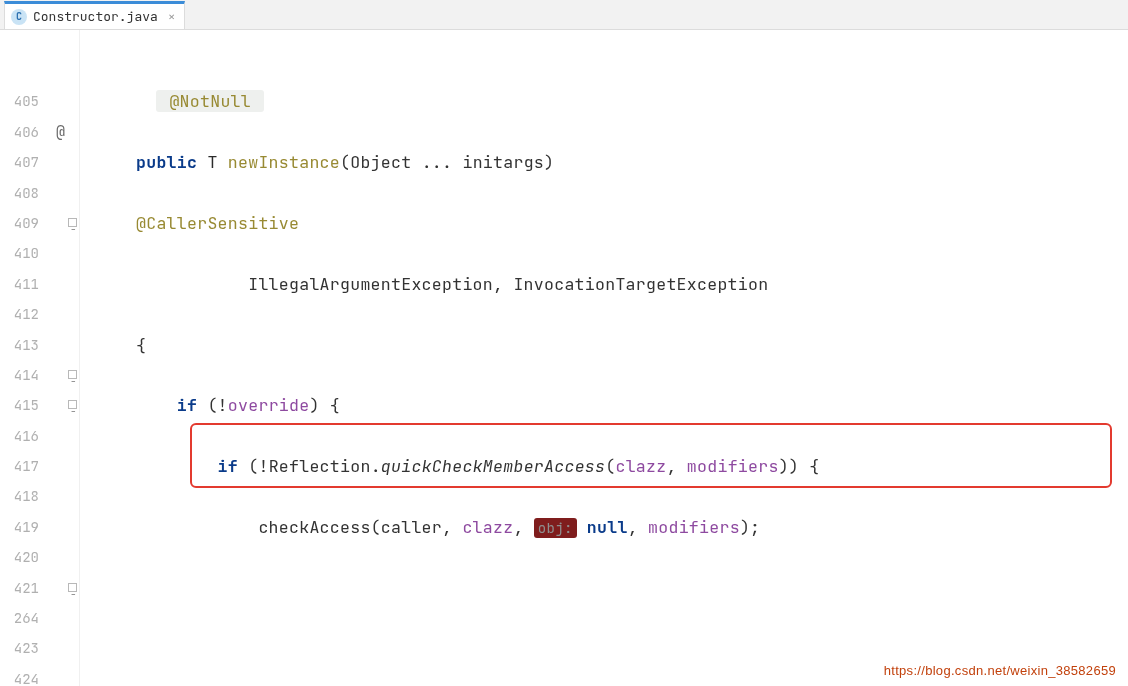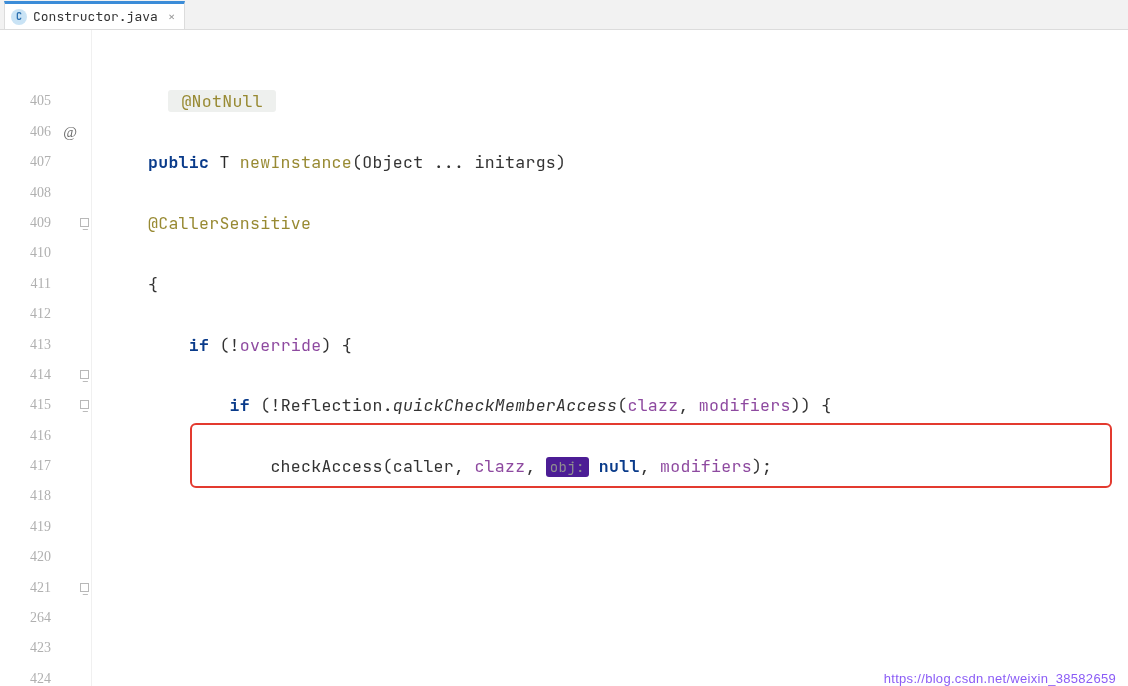--- a/index.html
+++ b/index.html
@@ -51,29 +51,28 @@
     font-size: 10px;
   }
 
   .editor {
     display: flex;
     height: calc(100% - 30px);
     background: #ffffff;
     position: relative;
   }
   .gutter {
-    width: 92px;
+    width: 80px;
     background: #ffffff;
     border-right: 1px solid #f0f0f0;
     text-align: right;
     color: #b0b0b0;
     font-size: 14px;
     padding-top: 26px;
     position: relative;
-    font-family: Liberation Serif, serif;
   }
   .gutter .ln {
     height: 30.4px;
     line-height: 30.4px;
     padding-right: 40px;
     position: relative;
   }
   .gutter .ann {
     position: absolute;
     right: 14px;
@@ -110,38 +109,38 @@
     position: relative;
   }
   .code-line { height: 30.4px; }
 
   .kw   { color: #0a3b8a; font-weight: 600; }
   .ann-y{ color: #988a33; }
   .ann-bg { background: #eef0ee; border-radius: 3px; padding: 0 13px; }
   .ident{ color: #2b2b2b; }
   .field{ color: #8e4aa0; }
   .italic { font-style: italic; }
-  .hint { background: #4c1d95; color: #8f8f8f; font-size: 14px; padding: 1px 4px; border-radius: 3px; }
+  .hint { background: #7f1d1d; color: #8f8f8f; font-size: 14px; padding: 1px 4px; border-radius: 3px; }
 
   .highlight-box {
     position: absolute;
     border: 2.5px solid #e33a2f;
     border-radius: 6px;
     left: 190px;
     top: 393px;
     width: 922px;
     height: 65px;
     pointer-events: none;
   }
 
   .watermark {
     position: absolute;
     right: 12px;
-    bottom: 0;
-    color: #8b5cf6;
+    bottom: 8px;
+    color: #c2410c;
     font-size: 13px;
     font-family: Arial, sans-serif;
     letter-spacing: 0.3px;
   }
 </style>
 </head>
 <body>
 
 <div class="tab-bar">
   <div class="tab">
@@ -173,20 +172,21 @@
       <div class="ln">421<span class="fold-marker"></span></div>
       <div class="ln">264</div>
       <div class="ln">423</div>
       <div class="ln">424</div>
     </div>
 
   <div class="code-area">
 <div class="code-line">  <span class="ann-bg ann-y">@NotNull</span></div>
 <div class="code-line"><span class="kw">public</span> <span class="ident">T</span> <span class="ann-y">newInstance</span>(<span>Object</span> <span>...</span> <span>initargs</span>)</div>
 <div class="code-line"><span class="ann-y">@CallerSensitive</span></div>
+<div class="code-line">           <span>IllegalArgumentException</span>, <span>InvocationTargetException</span></div>
 <div class="code-line">{</div>
 <div class="code-line">    <span class="kw">if</span> (!<span class="field">override</span>) {</div>
 <div class="code-line">        <span class="kw">if</span> (!<span>Reflection</span>.<span class="italic">quickCheckMemberAccess</span>(<span class="field">clazz</span>, <span class="field">modifiers</span>)) {</div>
 <div class="code-line">            <span>checkAccess</span>(<span>caller</span>, <span class="field">clazz</span>, <span class="hint">obj:</span> <span class="kw">null</span>, <span class="field">modifiers</span>);</div>
 
 
 
 
 
 

